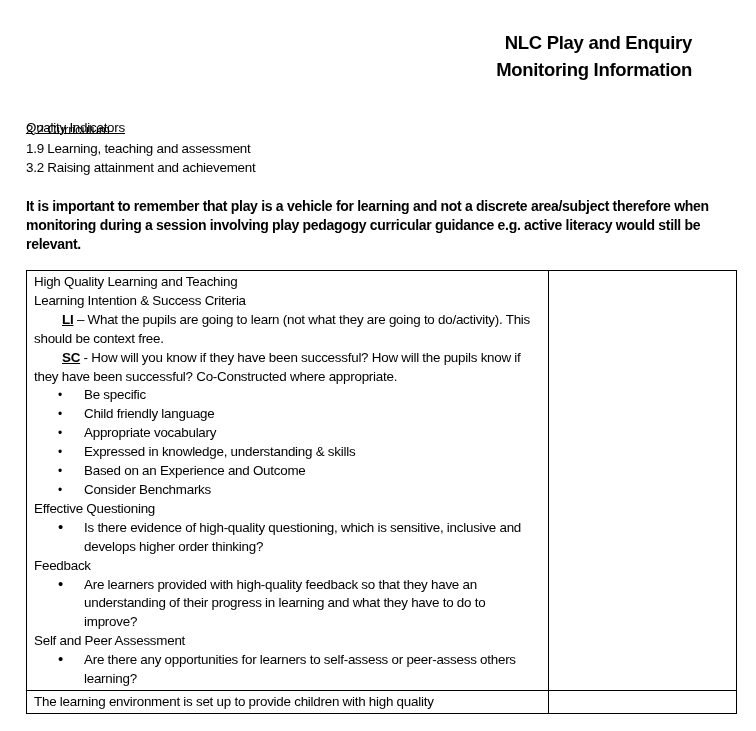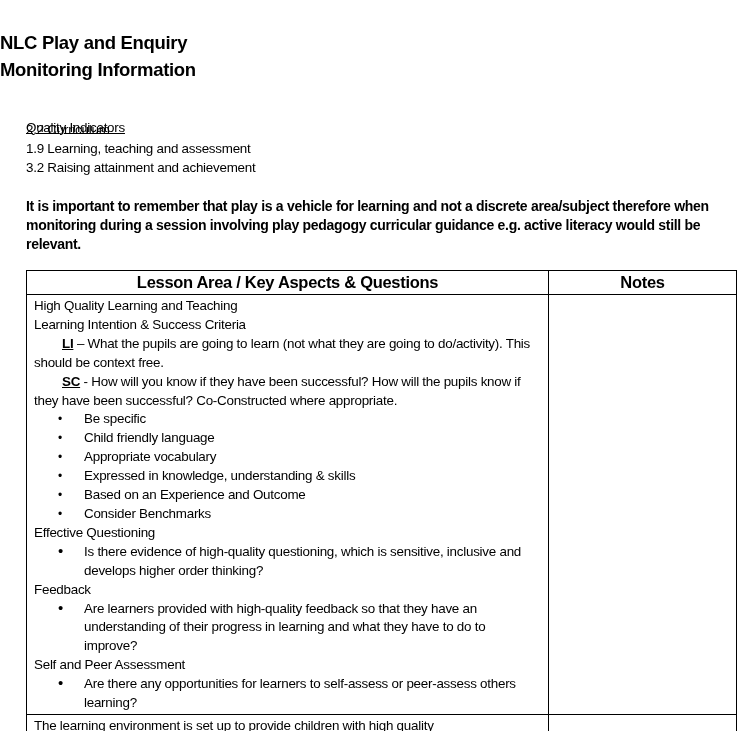--- a/index.html
+++ b/index.html
@@ -1,21 +1,21 @@
 <!DOCTYPE html>
 <html><head>
 <meta charset="utf-8">
 <style>
   html, body { margin: 0; padding: 0; background: #ffffff; }
   body {
     width: 756px; height: 731px; overflow: hidden; position: relative;
     font-family: "Liberation Sans", sans-serif; color: #000;
   }
   .title {
-    position: absolute; left: 0; width: 692px; text-align: left;
+    position: absolute; left: 0; width: 692px; text-align: right;
     font-weight: bold; font-size: 18.5px; letter-spacing: -0.3px;
   }
   #t1 { top: 32px; }
   #t2 { top: 59px; }
   .qi {
     position: absolute; left: 26px; font-size: 13.4px; letter-spacing: -0.25px;
   }
   #qi-head { top: 120px; text-decoration: underline; }
   #qi-1 { top: 122px; }
   #qi-2 { top: 141px; }
@@ -58,24 +58,20 @@
 <div class="qi" id="qi-3">3.2 Raising attainment and achievement</div>
 
 <div id="intro">It is important to remember that play is a vehicle for learning and not a discrete area/subject therefore when monitoring during a session involving play pedagogy curricular guidance e.g. active literacy would still be relevant.</div>
 
 <table>
   <colgroup>
       <col class="c1">
       <col class="c2">
     </colgroup>
   <tbody>
-      <tr>
-    <th>Lesson Area / Key Aspects &amp; Questions</th>
-    <th>Notes</th>
-  </tr>
   <tr>
     <td>
       <div class="cell">
         <div class="b">High Quality Learning and Teaching</div>
         <div class="b">Learning Intention &amp; Success Criteria</div>
         <div><span class="u">LI</span><span> – What the pupils are going to learn (not what they are going to do/activity). This should be context free.</span></div>
         <div><span class="u">SC</span><span> - How will you know if they have been successful? How will the pupils know if they have been successful? Co-Constructed where appropriate.</span></div>
         <ul>
           <li><span class="dot">•</span><span>Be specific</span></li>
           <li><span class="dot">•</span><span>Child friendly language</span></li>

